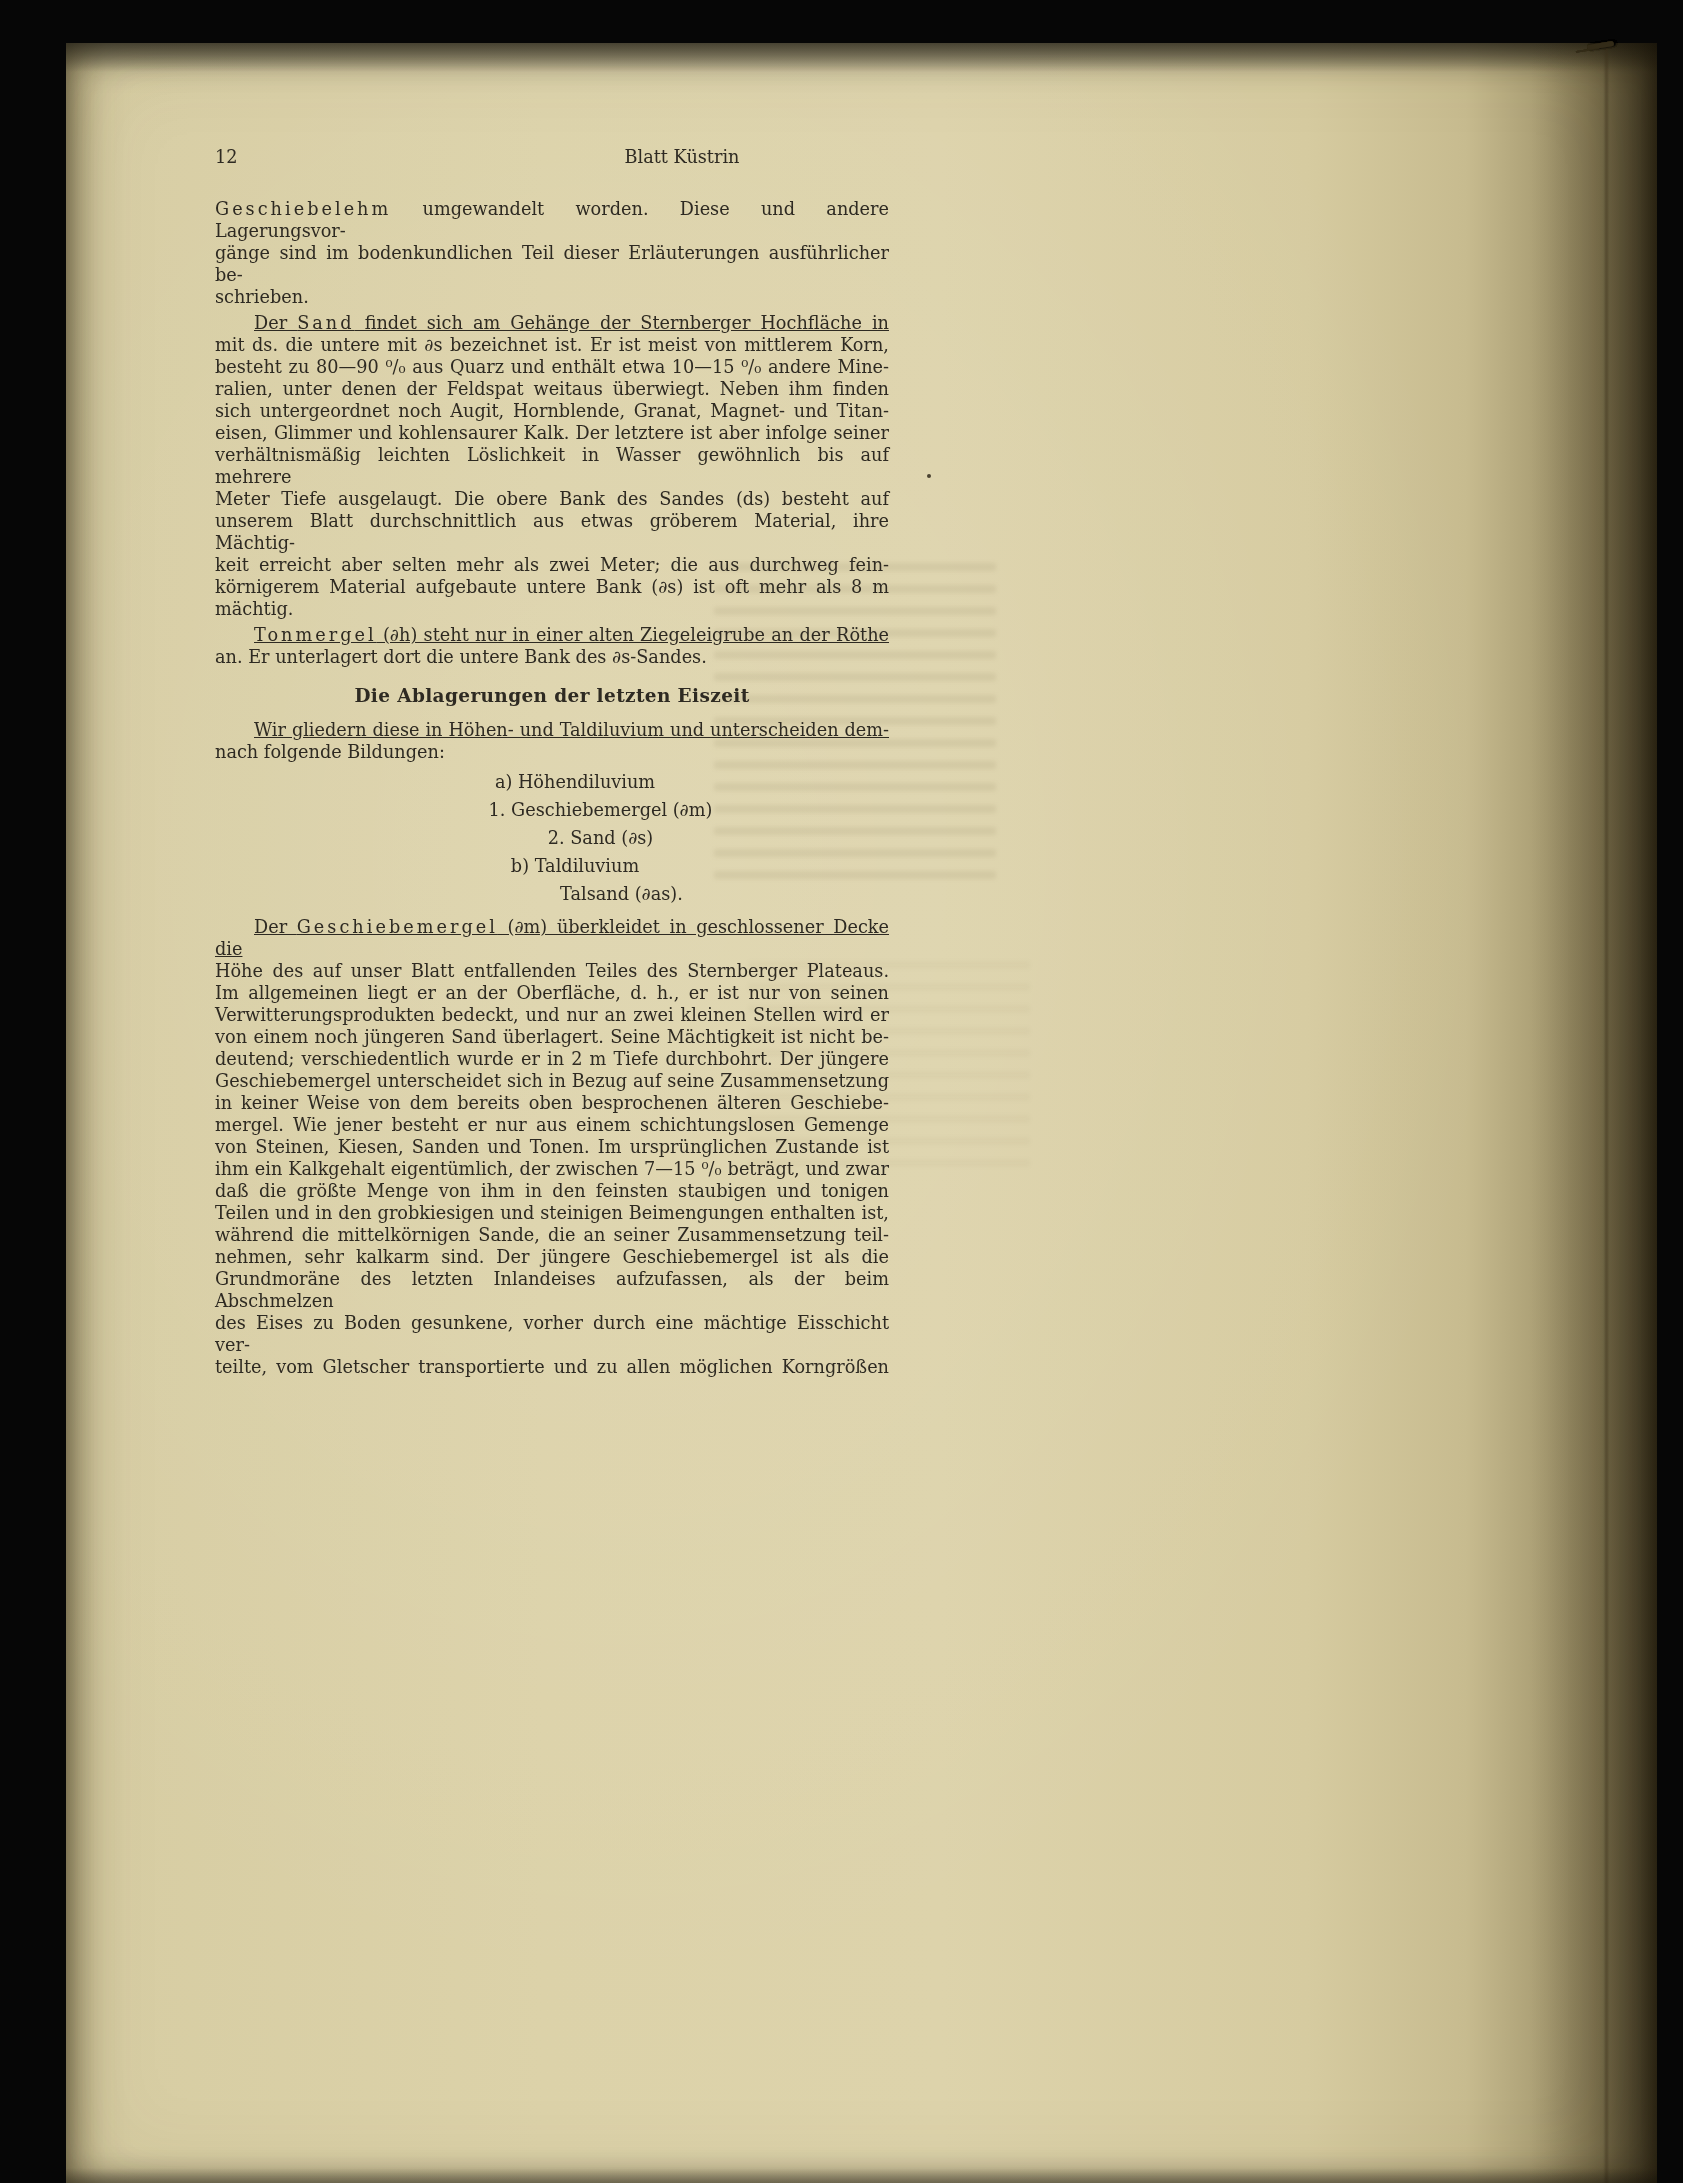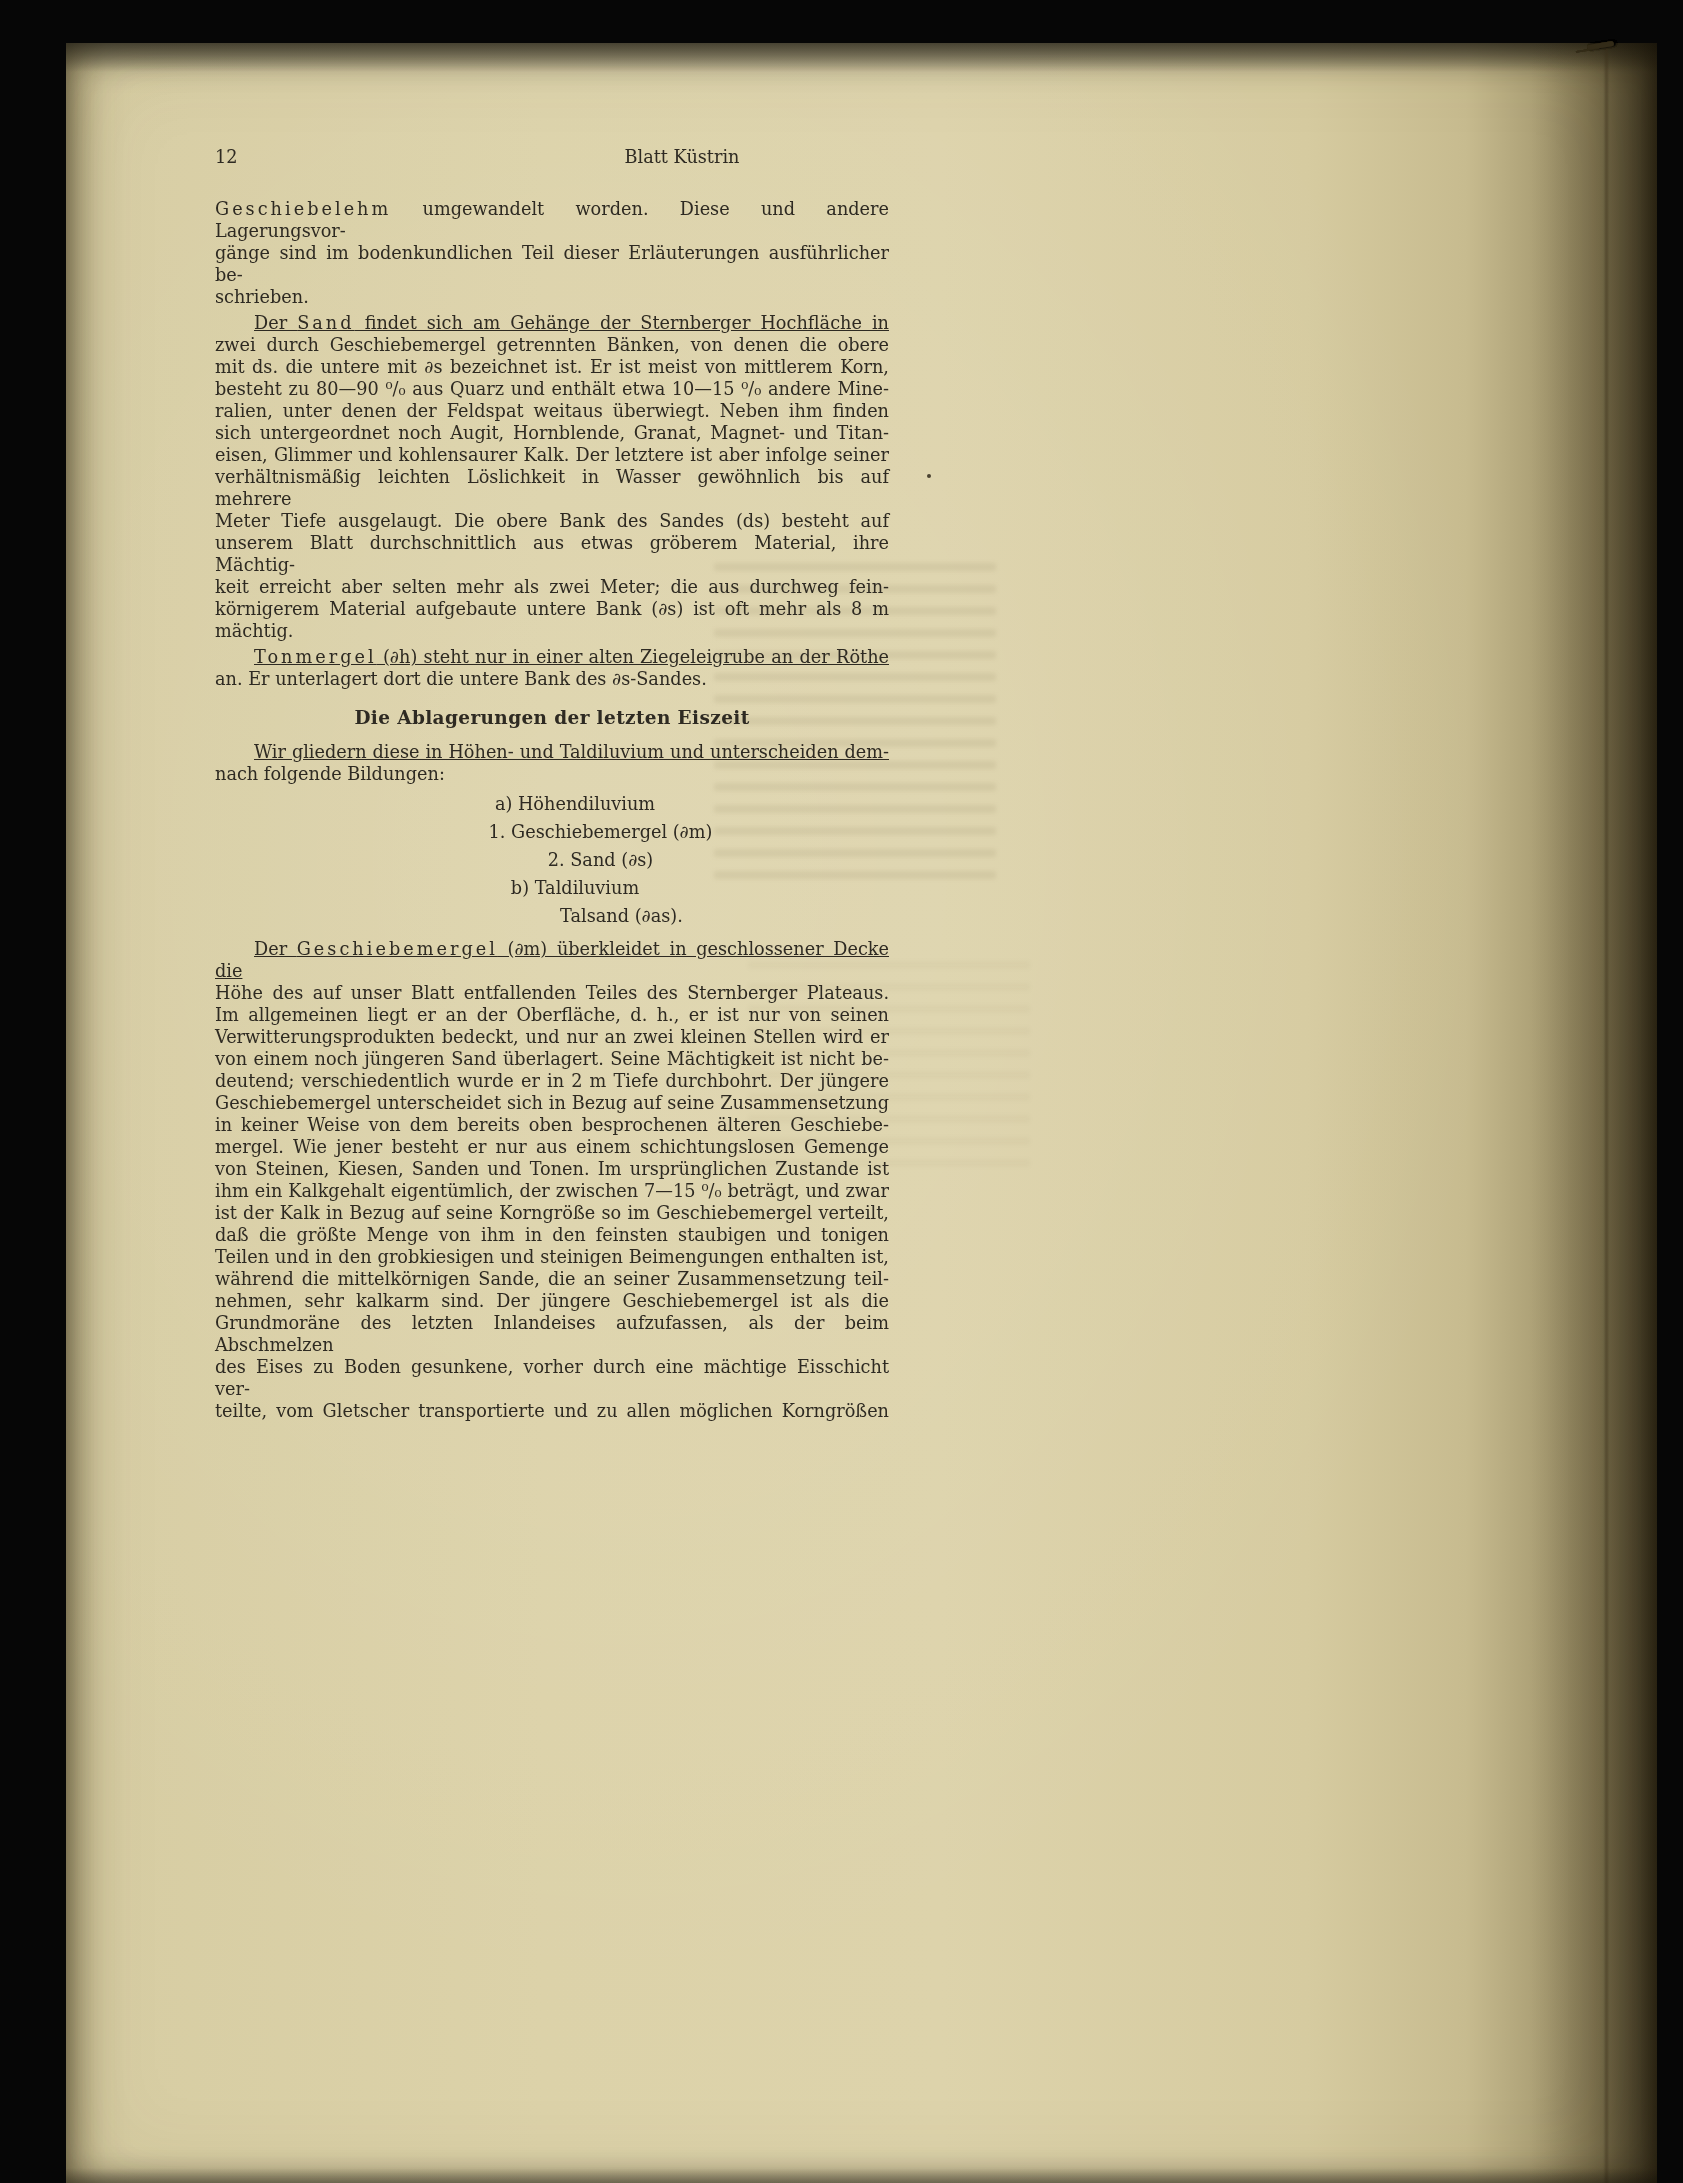--- a/index.html
+++ b/index.html
@@ -110,21 +110,20 @@
       <span class="running-head">Blatt Küstrin</span>
     </div>
 
     <div class="para">
         <div class="line"><span class="sp">Geschiebelehm</span><span> umgewandelt worden. Diese und andere Lagerungsvor-</span></div>
         <div class="line"><span>gänge sind im bodenkundlichen Teil dieser Erläuterungen ausführlicher be-</span></div>
         <div class="line flush"><span>schrieben.</span></div>
       </div>
     <div class="para p-indent">
         <div class="line"><span>Der </span><span class="sp">Sand</span><span> findet sich am Gehänge der Sternberger Hochfläche in</span></div>
-        <div class="line"><span>zwei durch Geschiebemergel getrennten Bänken, von denen die obere</span></div>
         <div class="line"><span>mit ds. die untere mit ∂s bezeichnet ist. Er ist meist von mittlerem Korn,</span></div>
         <div class="line"><span>besteht zu 80—90 ⁰/₀ aus Quarz und enthält etwa 10—15 ⁰/₀ andere Mine-</span></div>
         <div class="line"><span>ralien, unter denen der Feldspat weitaus überwiegt. Neben ihm finden</span></div>
         <div class="line"><span>sich untergeordnet noch Augit, Hornblende, Granat, Magnet- und Titan-</span></div>
         <div class="line"><span>eisen, Glimmer und kohlensaurer Kalk. Der letztere ist aber infolge seiner</span></div>
         <div class="line"><span>verhältnismäßig leichten Löslichkeit in Wasser gewöhnlich bis auf mehrere</span></div>
         <div class="line"><span>Meter Tiefe ausgelaugt. Die obere Bank des Sandes (ds) besteht auf</span></div>
         <div class="line"><span>unserem Blatt durchschnittlich aus etwas gröberem Material, ihre Mächtig-</span></div>
         <div class="line"><span>keit erreicht aber selten mehr als zwei Meter; die aus durchweg fein-</span></div>
         <div class="line"><span>körnigerem Material aufgebaute untere Bank (∂s) ist oft mehr als 8 m</span></div>
@@ -153,21 +152,20 @@
         <div class="line"><span>Höhe des auf unser Blatt entfallenden Teiles des Sternberger Plateaus.</span></div>
         <div class="line"><span>Im allgemeinen liegt er an der Oberfläche, d. h., er ist nur von seinen</span></div>
         <div class="line"><span>Verwitterungsprodukten bedeckt, und nur an zwei kleinen Stellen wird er</span></div>
         <div class="line"><span>von einem noch jüngeren Sand überlagert. Seine Mächtigkeit ist nicht be-</span></div>
         <div class="line"><span>deutend; verschiedentlich wurde er in 2 m Tiefe durchbohrt. Der jüngere</span></div>
         <div class="line"><span>Geschiebemergel unterscheidet sich in Bezug auf seine Zusammensetzung</span></div>
         <div class="line"><span>in keiner Weise von dem bereits oben besprochenen älteren Geschiebe-</span></div>
         <div class="line"><span>mergel. Wie jener besteht er nur aus einem schichtungslosen Gemenge</span></div>
         <div class="line"><span>von Steinen, Kiesen, Sanden und Tonen. Im ursprünglichen Zustande ist</span></div>
         <div class="line"><span>ihm ein Kalkgehalt eigentümlich, der zwischen 7—15 ⁰/₀ beträgt, und zwar</span></div>
-        <div class="line"><span>ist der Kalk in Bezug auf seine Korngröße so im Geschiebemergel verteilt,</span></div>
         <div class="line"><span>daß die größte Menge von ihm in den feinsten staubigen und tonigen</span></div>
         <div class="line"><span>Teilen und in den grobkiesigen und steinigen Beimengungen enthalten ist,</span></div>
         <div class="line"><span>während die mittelkörnigen Sande, die an seiner Zusammensetzung teil-</span></div>
         <div class="line"><span>nehmen, sehr kalkarm sind. Der jüngere Geschiebemergel ist als die</span></div>
         <div class="line"><span>Grundmoräne des letzten Inlandeises aufzufassen, als der beim Abschmelzen</span></div>
         <div class="line"><span>des Eises zu Boden gesunkene, vorher durch eine mächtige Eisschicht ver-</span></div>
         <div class="line"><span>teilte, vom Gletscher transportierte und zu allen möglichen Korngrößen</span></div>
       </div>
   </div>
 

